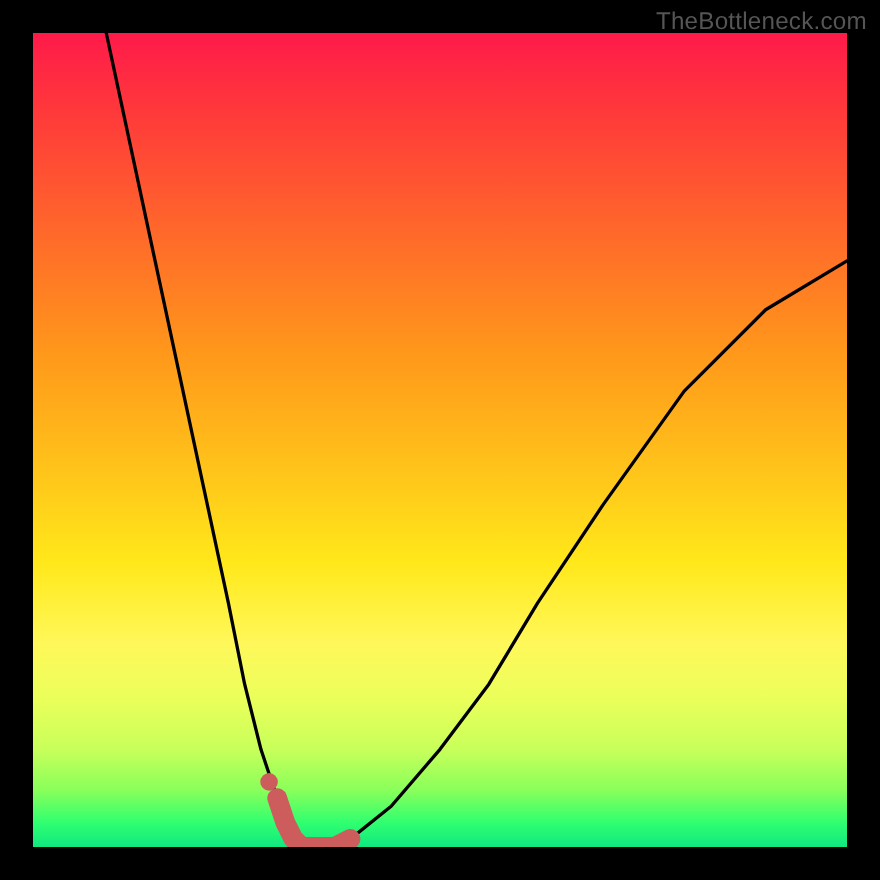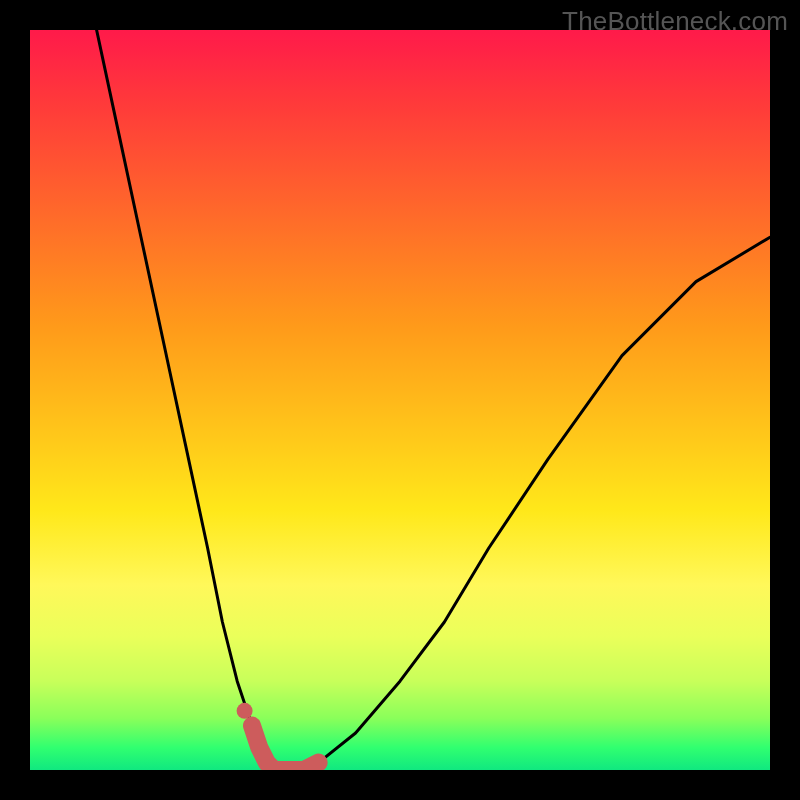--- a/index.html
+++ b/index.html
@@ -41,21 +41,21 @@
       #8aff5a 93%,
       #30ff70 97%,
       #10e880 100%
     );
   }
   .watermark {
     position: absolute;
     top: 6px;
     right: 12px;
     color: #555;
-    font-size: 26px;
+    font-size: 22px;
     font-weight: 500;
     letter-spacing: 0.2px;
     user-select: none;
   }
   svg.curve {
     position: absolute;
     left: 0; top: 0;
     width: 740px; height: 740px;
   }
 </style>

